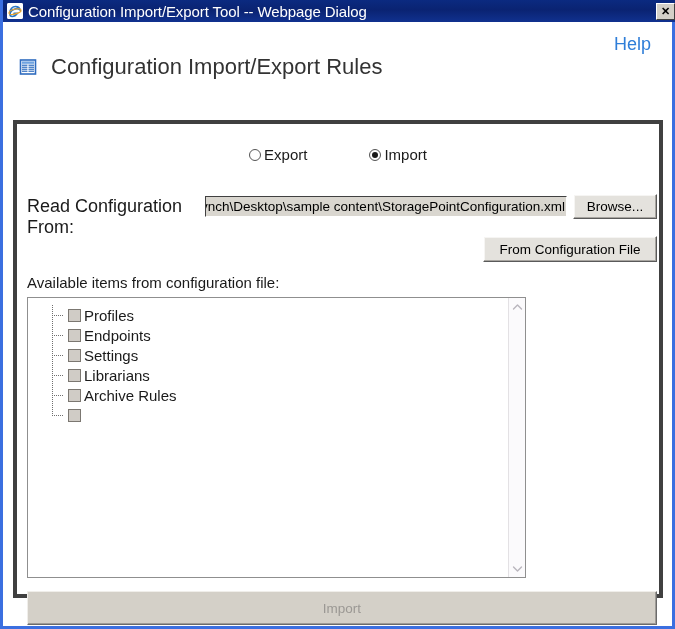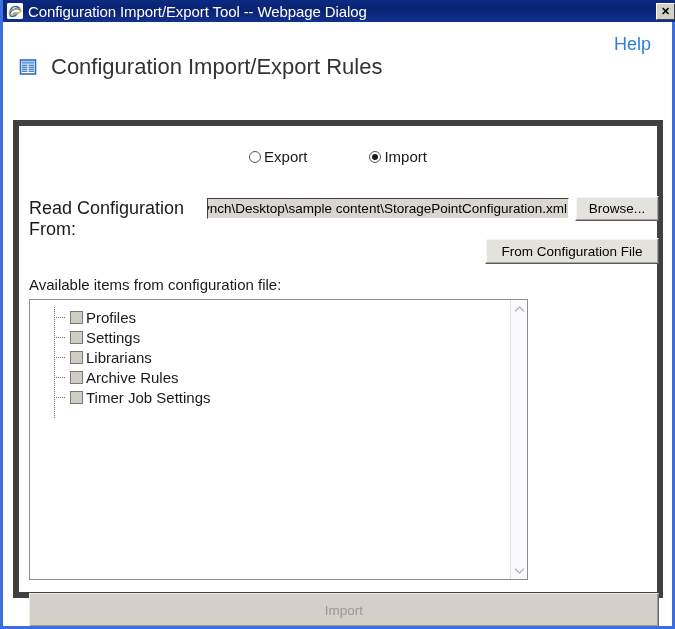--- a/index.html
+++ b/index.html
@@ -117,21 +117,21 @@
     white-space: nowrap;
   }
 
   
   #panel {
     position: absolute;
     left: 10px;
     top: 98px;
     width: 650px;
     height: 478px;
-    border: 6px solid #404040;
+    border: 4px solid #404040;
     box-sizing: border-box;
     background: #ffffff;
   }
 
   
   #radio-row {
     position: absolute;
     left: 0;
     top: 22px;
     width: 100%;
@@ -402,33 +402,36 @@
       <div id="listbox">
         <div id="tree">
           <div id="spine" style="height: 111px;"></div>
 
         <div class="tree-item">
               <span class="tree-cb"></span>
               <span class="tree-label">Profiles</span>
             </div>
             <div class="tree-item">
               <span class="tree-cb"></span>
+              <span class="tree-label">Endpoints</span>
+            </div>
+            <div class="tree-item">
+              <span class="tree-cb"></span>
               <span class="tree-label">Settings</span>
             </div>
             <div class="tree-item">
               <span class="tree-cb"></span>
               <span class="tree-label">Librarians</span>
             </div>
             <div class="tree-item">
               <span class="tree-cb"></span>
               <span class="tree-label">Archive Rules</span>
             </div>
             <div class="tree-item">
               <span class="tree-cb"></span>
-              <span class="tree-label">Timer Job Settings</span>
             </div>
           </div>
         <div id="scrollbar">
           <div class="sb-arrow">
             <svg width="11" height="8" viewBox="0 0 11 8">
                 <path d="M1.5 6 L5.5 2 L9.5 6" fill="none" stroke="#b9b5bd" stroke-width="1.4" stroke-linecap="round" stroke-linejoin="round"></path>
               </svg>
           </div>
           <div class="sb-arrow">
             <svg width="11" height="8" viewBox="0 0 11 8">

